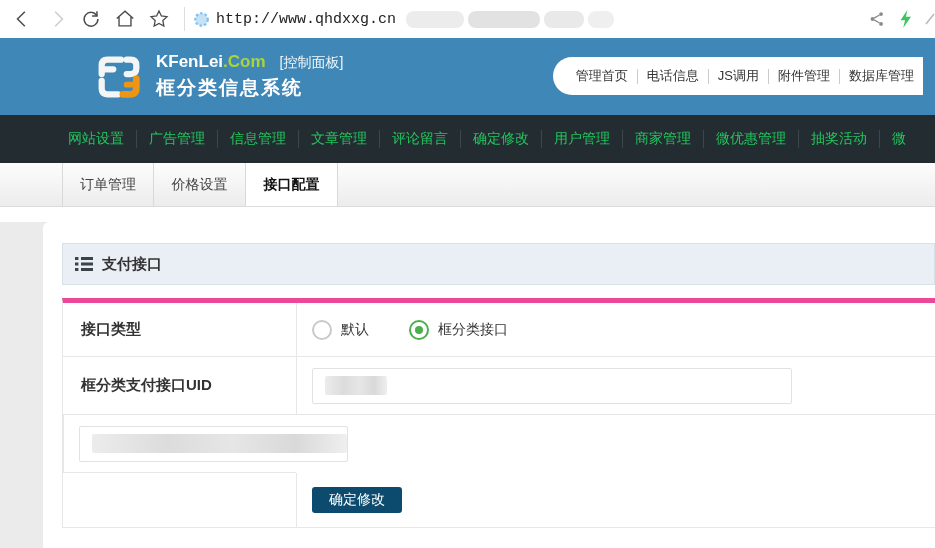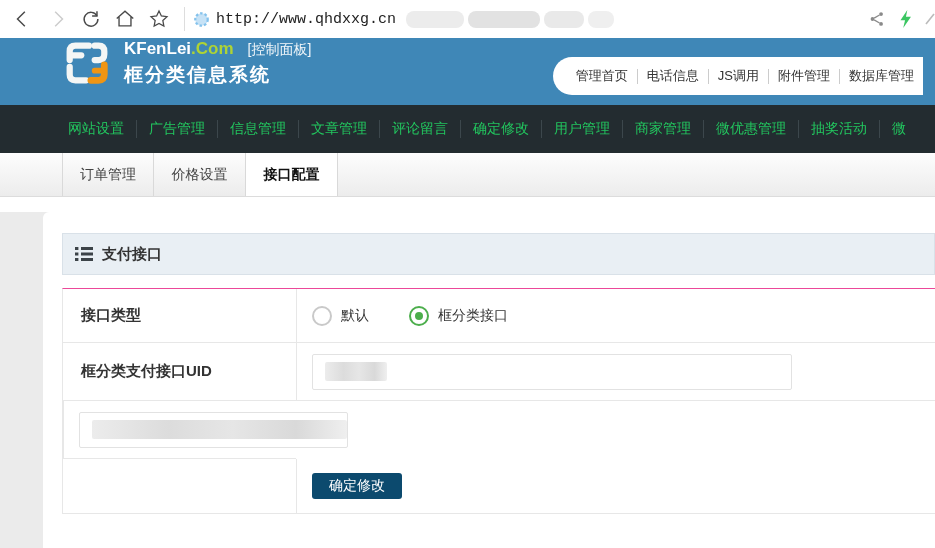--- a/index.html
+++ b/index.html
@@ -12,21 +12,21 @@
   .tb-sep { width:1px; height:24px; background:#ddd; margin:0 8px 0 6px; }
   .url-zone { display:flex; align-items:center; gap:6px; flex:1; }
   .url-text { font-family:"Liberation Mono","DejaVu Sans Mono",monospace; font-size:15px; color:#222; }
   .redact-row { display:flex; align-items:center; gap:4px; margin-left:4px; }
   .redact { background:#e7e7e7; border-radius:8px; height:17px; }
   .redact.r1{width:58px;background:#ececec;} .redact.r2{width:72px;background:#e2e2e2;}
   .redact.r3{width:40px;background:#e9e9e9;} .redact.r4{width:26px;background:#efefef;}
   .tb-right { display:flex; align-items:center; gap:12px; padding-right:0; }
 
   
-  .bluehead { height:67px; background:#3f87b7; position:relative; display:flex; align-items:flex-start; }
+  .bluehead { height:77px; background:#3f87b7; position:relative; display:flex; align-items:center;padding-left:32px; }
   .brand { display:flex; align-items:center; margin-left:62px; cursor:pointer; }
   .brand-text { margin-left:12px; color:#fff; }
   .brand-line1 { font-size:17px; font-weight:bold; display:flex; align-items:baseline; }
   .brand-dom { color:#aed335; }
   .brand-tag { font-weight:normal; font-size:14px; margin-left:14px; color:#f2f7fa; }
   .brand-line2 { font-size:19px; font-weight:bold; letter-spacing:2px; margin-top:3px; }
   .pill-nav { position:absolute; right:12px; top:19px; height:38px; background:#fff;
     border-radius:19px 0 0 19px; display:flex; align-items:center; padding-left:14px; }
   .pill-link { font-size:13px; color:#333; padding:0 9px; cursor:pointer; white-space:nowrap; }
   .pill-div { width:1px; height:15px; background:#ccc; }
@@ -46,21 +46,21 @@
 
   
   .page { height:341px; background:#ebebeb; }
   .card { margin-left:43px; margin-top:15px; background:#fff; border-radius:6px 0 0 0;
     height:100%; min-height:326px; padding-top:21px; }
   .panel-head { margin-left:19px; height:42px; background:#e9eff4; border:1px solid #d9e1e8;
     display:flex; align-items:center; padding-left:12px; }
   .panel-title { font-size:15px; font-weight:bold; color:#333; margin-left:9px; }
 
   
-  .ftable { margin-left:19px; margin-top:13px; border-left:1px solid #e7e7e7; border-top:1px solid #ec4899; }
+  .ftable { margin-left:19px; margin-top:13px; border-left:1px solid #e7e7e7; border-top:5px solid #ec4899; }
   .frow { display:grid; grid-template-columns:233px 1fr; }
   .fcell { border-bottom:1px solid #e7e7e7; display:flex; align-items:center; }
   .fcell.lab { padding-left:18px; font-size:15px; font-weight:bold; color:#333; }
   .fcell.val { border-left:1px solid #e7e7e7; padding-left:15px; }
   .h54{height:54px;} .h58{height:58px;} .h55{height:55px;}
 
   .radio-group { display:flex; align-items:center; gap:40px; }
   .radio-opt { display:flex; align-items:center; gap:9px; cursor:pointer; }
   .radio-circ { width:20px; height:20px; border-radius:50%; border:2px solid #c9c9c9; background:#fff; position:relative; }
   .radio-circ.checked { border-color:#4cae4c; }

